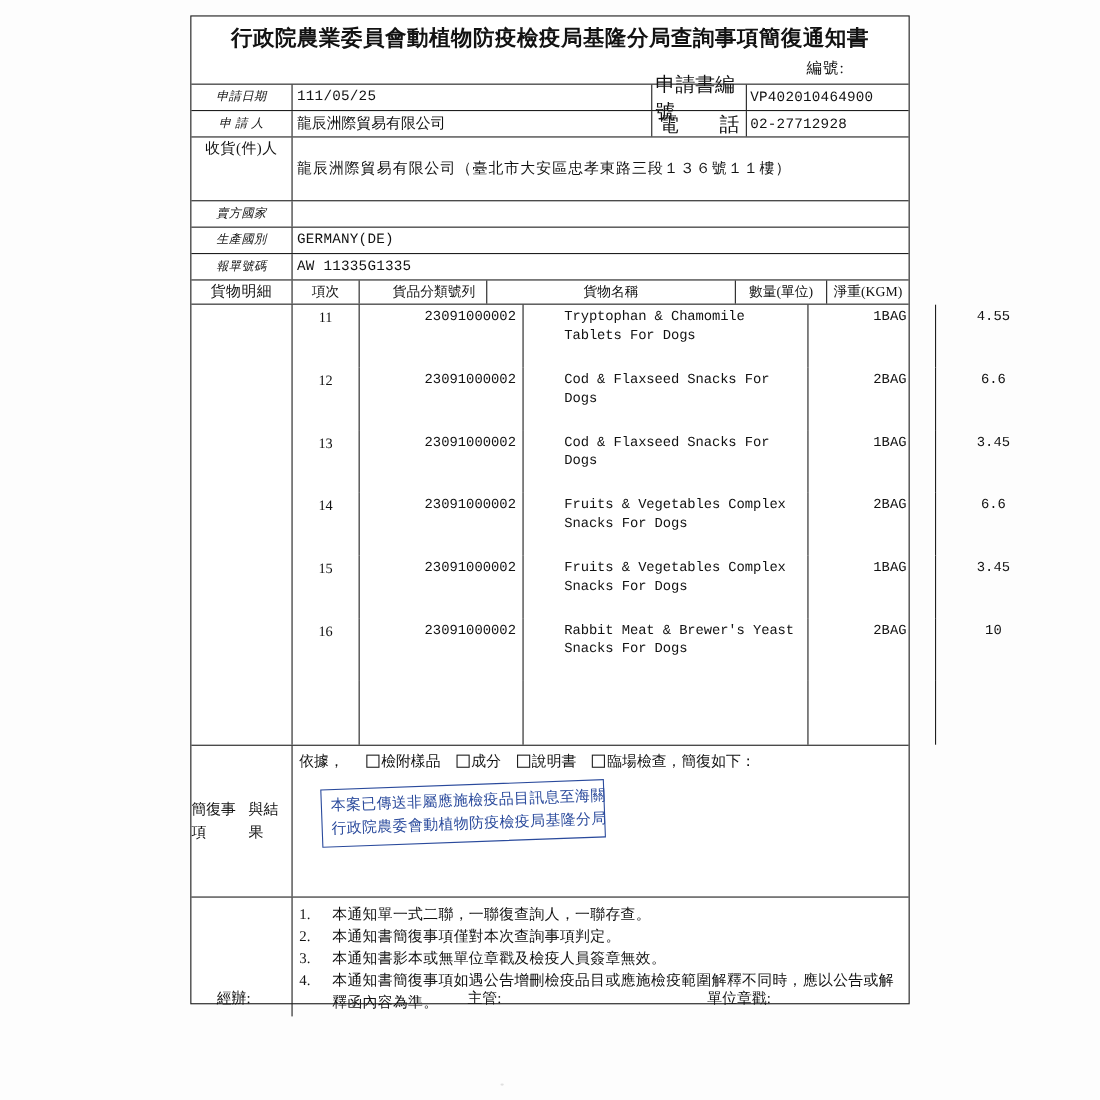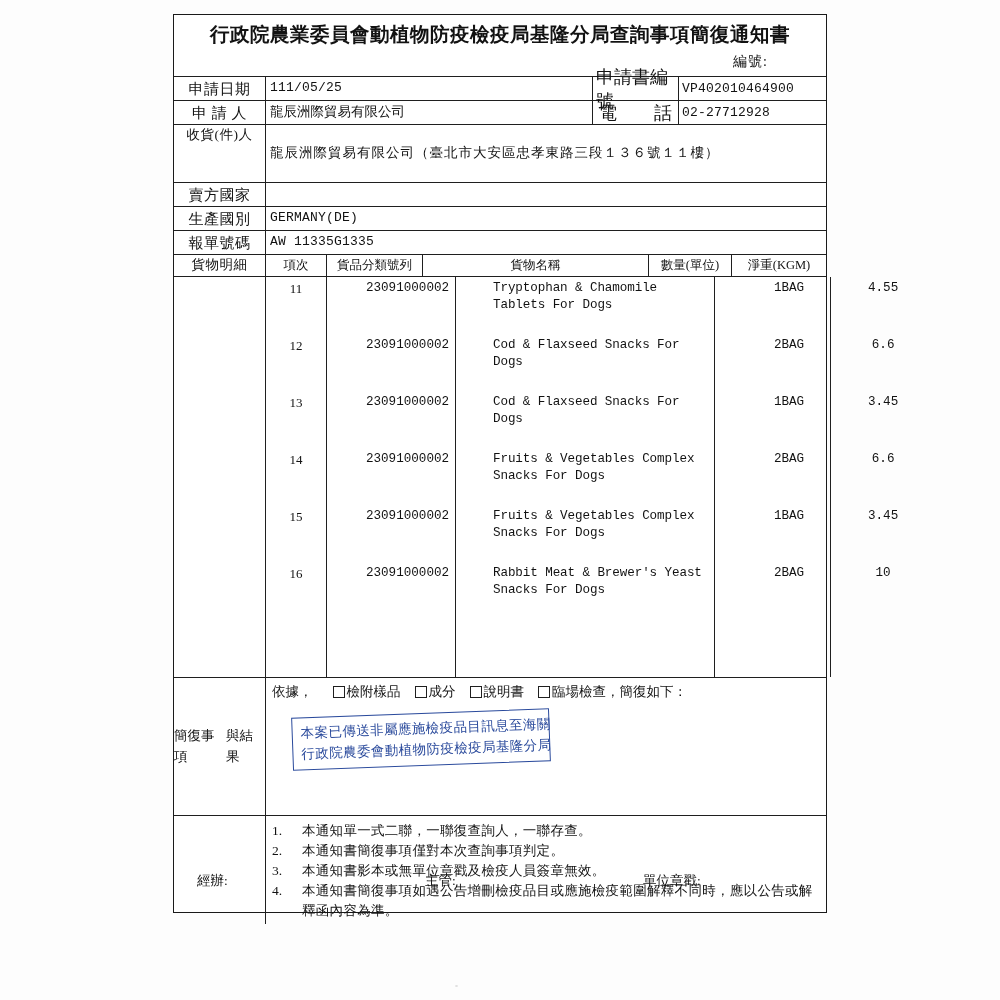--- a/index.html
+++ b/index.html
@@ -86,21 +86,21 @@
   #serial-line {
     position: absolute;
     right: 58px;
     top: 38px;
     font-size: 14px;
     letter-spacing: 1px;
   }
 
   
   .hdr-row { height: 24px; }
-  .hdr-row .lbl { font-size: 15px; }
+  .hdr-row .lbl { font-size: 11px; font-style: italic; }
 
   .lbl-r {
     flex: 0 0 86px;           
     font-size: 18px;
     display: flex;
     align-items: center;
     justify-content: center;
     padding: 0 3px;
   }
   .lbl-r.spread {
@@ -125,21 +125,21 @@
   
   #goods-head { height: 22px; }
   .gh {
     display: flex;
     align-items: center;
     justify-content: center;
     font-size: 12.5px;
     box-sizing: border-box;
   }
   .c-seq   { flex: 0 0 61px; }   
-  .c-code  { flex: 0 0 96px; }   
+  .c-code  { flex: 0 0 96px; margin-left: 20px; }   
   .c-name  { flex: 0 0 226px; }  
   .c-qty   { flex: 0 0 83px; }   
   .c-net   { flex: 1 1 auto; }   
 
   #goods-body-wrap { display: flex; }
   #goods-left-lbl {
     flex: 0 0 92px;
     box-sizing: border-box;
     border-right: 1.3px solid #1f1f1f;
   }
@@ -245,21 +245,21 @@
     flex: 0 0 30px;
     font-family: "Liberation Serif", serif;
     font-size: 13.5px;
   }
   .note-t { flex: 1 1 auto; letter-spacing: 0.3px; }
 
   
   #footer {
     position: absolute;
     left: 173px;
-    top: 872px;
+    top: 899px;
     width: 654px;
     height: 30px;
     font-size: 13.5px;
   }
   #footer .f {
     position: absolute;
     top: 0;
     white-space: nowrap;
   }
   #f-clerk { left: 24px; }

